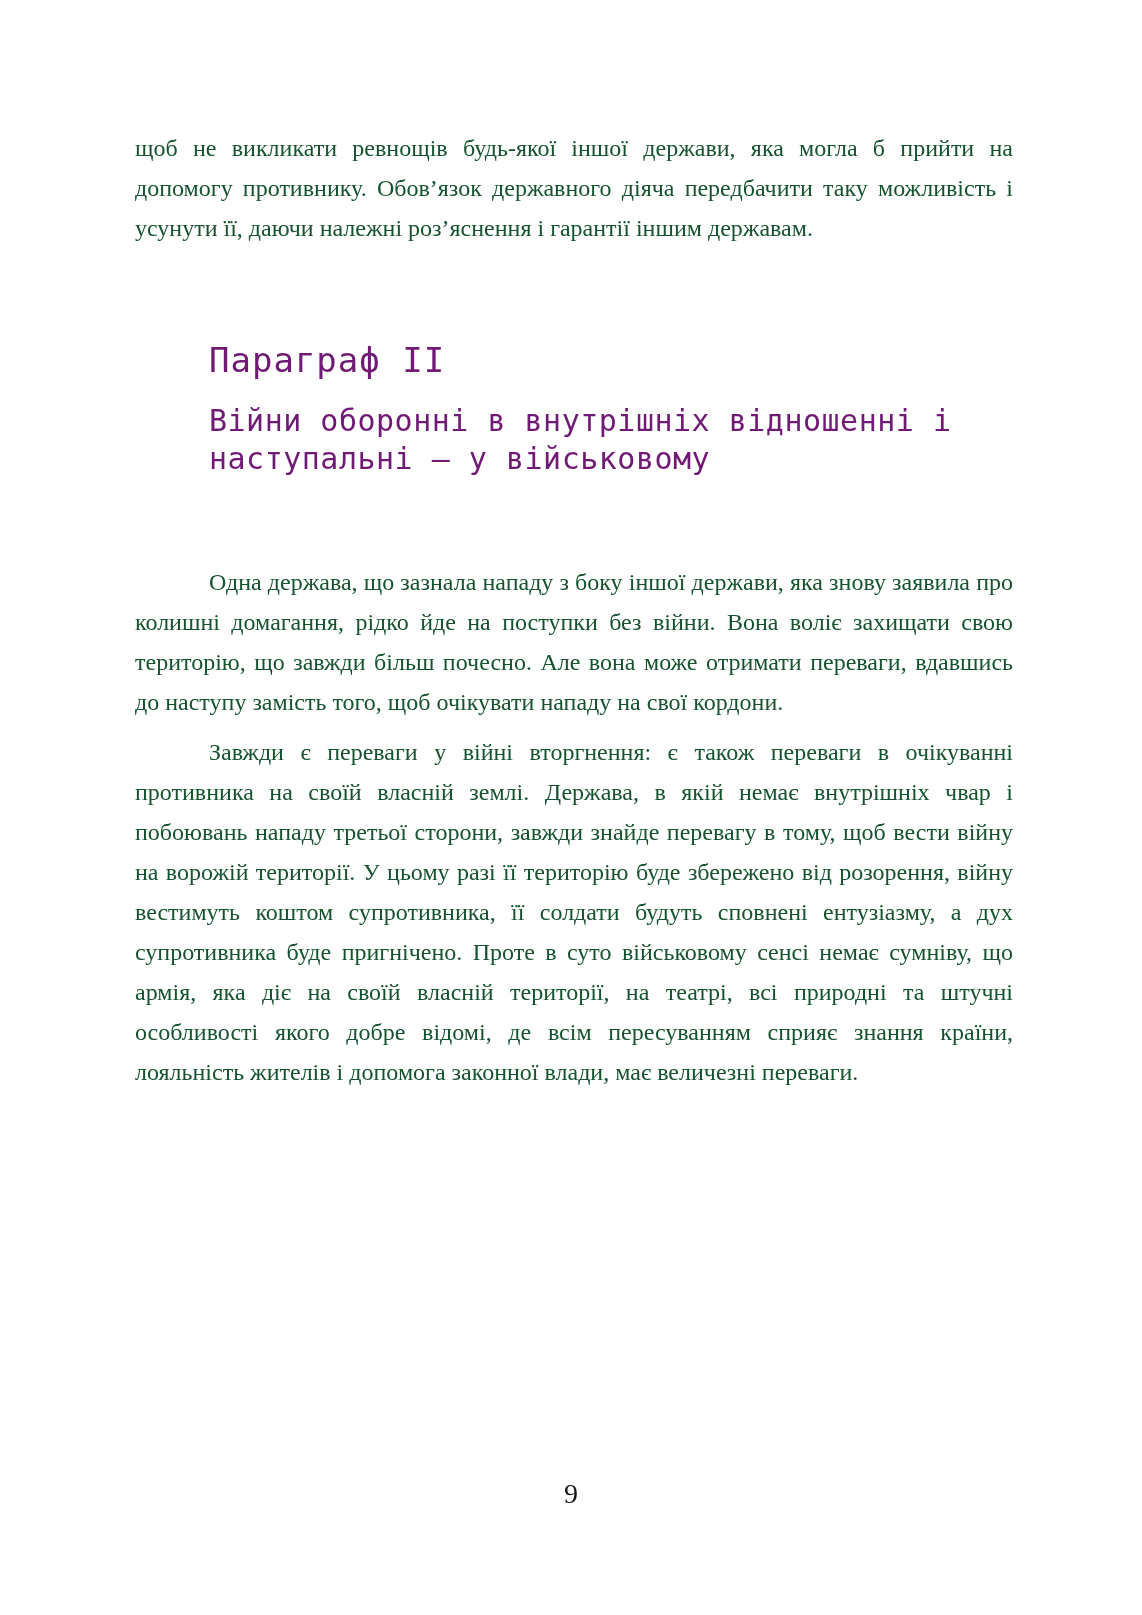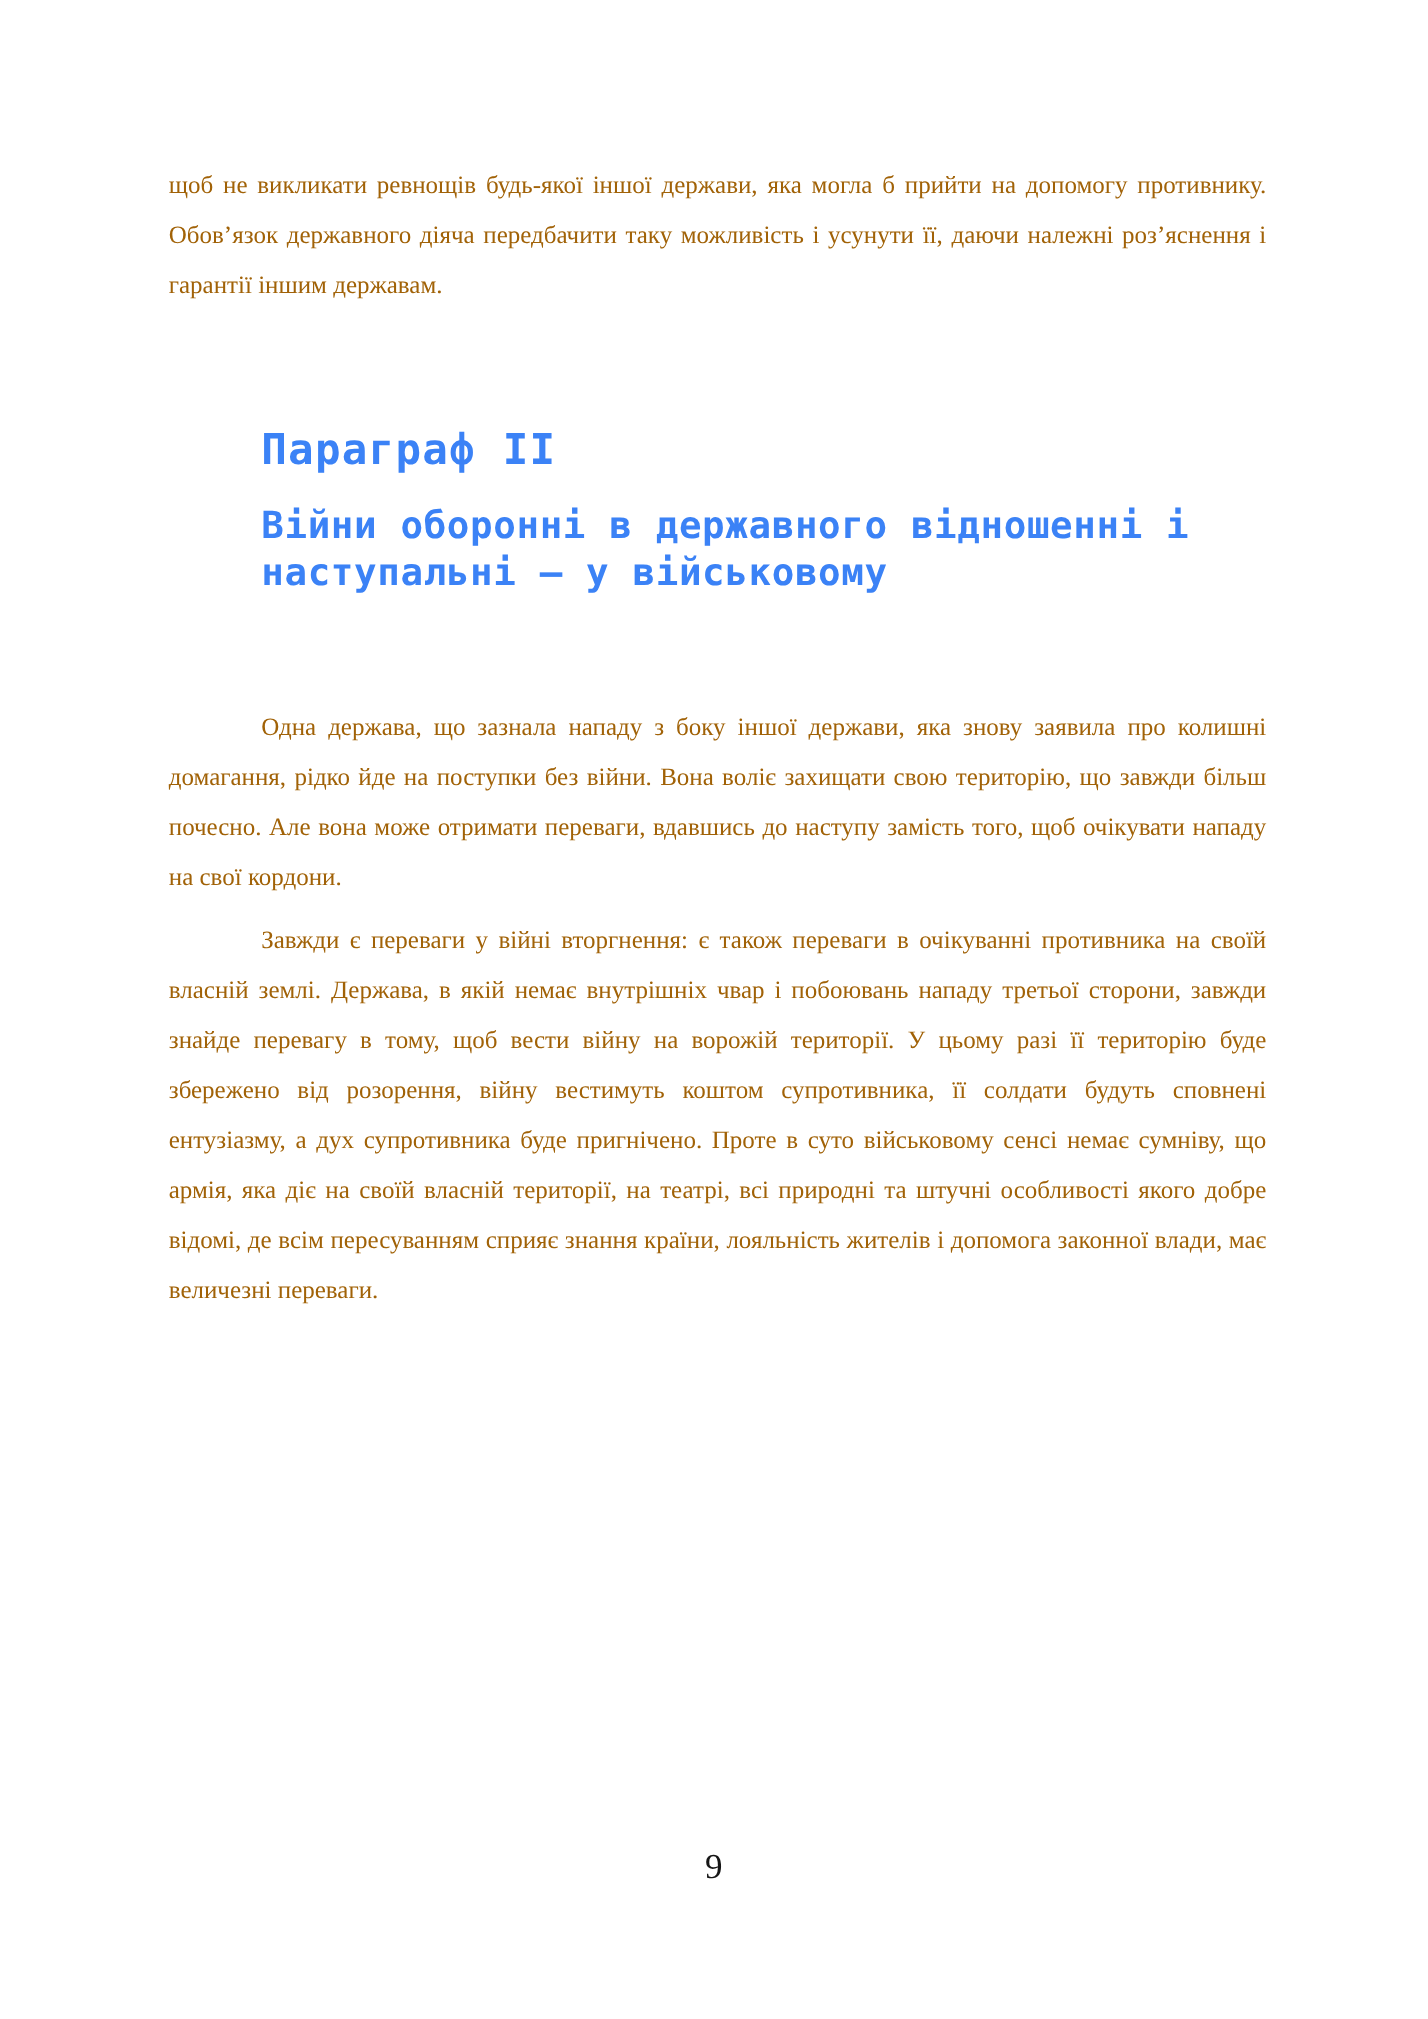--- a/index.html
+++ b/index.html
@@ -17,38 +17,38 @@
     font-family: "Liberation Serif", serif;
     overflow: hidden;
   }
   .text-block {
     position: absolute;
     left: 135px;
     top: 128px;
     width: 878px;
   }
   .body-par {
-    font-size: 20px;
+    font-size: 24px;
     line-height: 40px;
     text-align: justify;
     margin: 0 0 10px 0;
-    color: #a16207;
+    color: #14532d;
   }
   .body-par.indent {
     text-indent: 74px;
   }
   .continuation {
     text-indent: 0;
     margin-bottom: 0;
   }
   .section-head {
     margin: 92px 0 0 74px;
     font-family: "DejaVu Sans Mono", monospace;
-    font-weight: bold;
-    color: #3b82f6;
+    font-weight: normal;
+    color: #701a75;
   }
   .section-title {
     font-size: 34px;
     line-height: 40px;
     letter-spacing: 1px;
     margin: 0 0 22px 0;
   }
   .section-subtitle {
     font-size: 30px;
     line-height: 38px;
@@ -72,21 +72,21 @@
 </head>
 <body>
 
 <div class="page">
   <div class="text-block">
 
     <p class="body-par continuation">щоб не викликати ревнощів будь-якої іншої держави, яка могла б прийти на допомогу противнику. Обов’язок державного діяча передбачити таку можливість і усунути її, даючи належні роз’яснення і гарантії іншим державам.</p>
 
     <div class="section-head">
       <div class="section-title">Параграф II</div>
-      <div class="section-subtitle">Війни оборонні в державного відношенні і наступальні – у військовому</div>
+      <div class="section-subtitle">Війни оборонні в внутрішніх відношенні і наступальні – у військовому</div>
     </div>
 
     <p class="body-par indent body-start">Одна держава, що зазнала нападу з боку іншої держави, яка знову заявила про колишні домагання, рідко йде на поступки без війни. Вона воліє захищати свою територію, що завжди більш почесно. Але вона може отримати переваги, вдавшись до наступу замість того, щоб очікувати нападу на свої кордони.</p>
 
     <p class="body-par indent">Завжди є переваги у війні вторгнення: є також переваги в очікуванні противника на своїй власній землі. Держава, в якій немає внутрішніх чвар і побоювань нападу третьої сторони, завжди знайде перевагу в тому, щоб вести війну на ворожій території. У цьому разі її територію буде збережено від розорення, війну вестимуть коштом супротивника, її солдати будуть сповнені ентузіазму, а дух супротивника буде пригнічено. Проте в суто військовому сенсі немає сумніву, що армія, яка діє на своїй власній території, на театрі, всі природні та штучні особливості якого добре відомі, де всім пересуванням сприяє знання країни, лояльність жителів і допомога законної влади, має величезні переваги.</p>
 
 
   </div>
 
   <div class="page-number">9</div>

